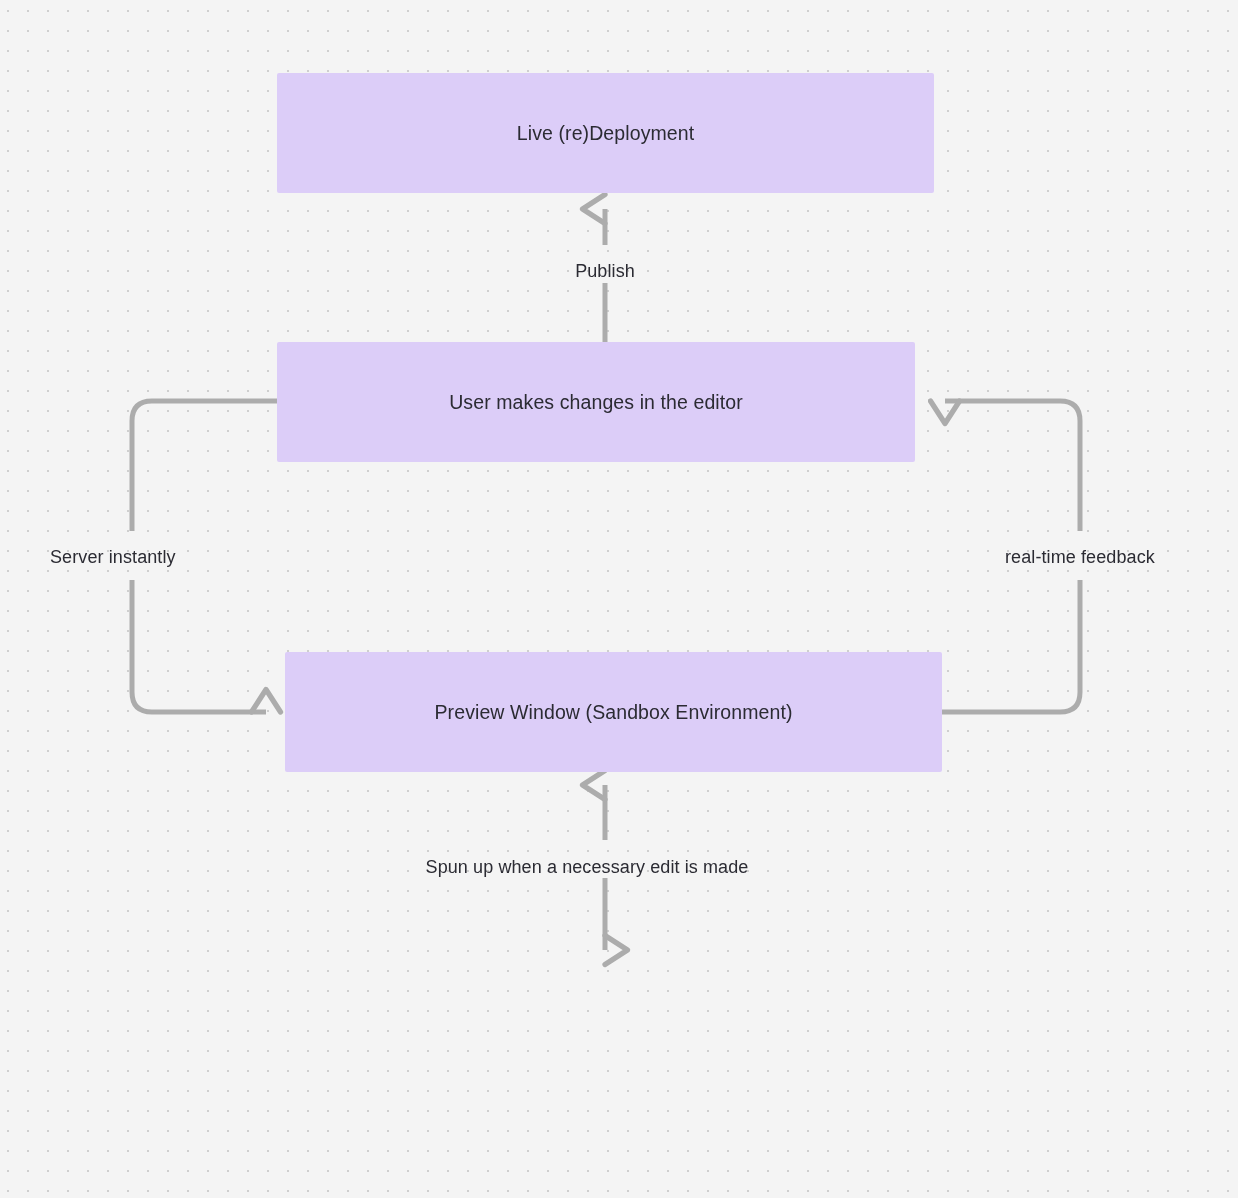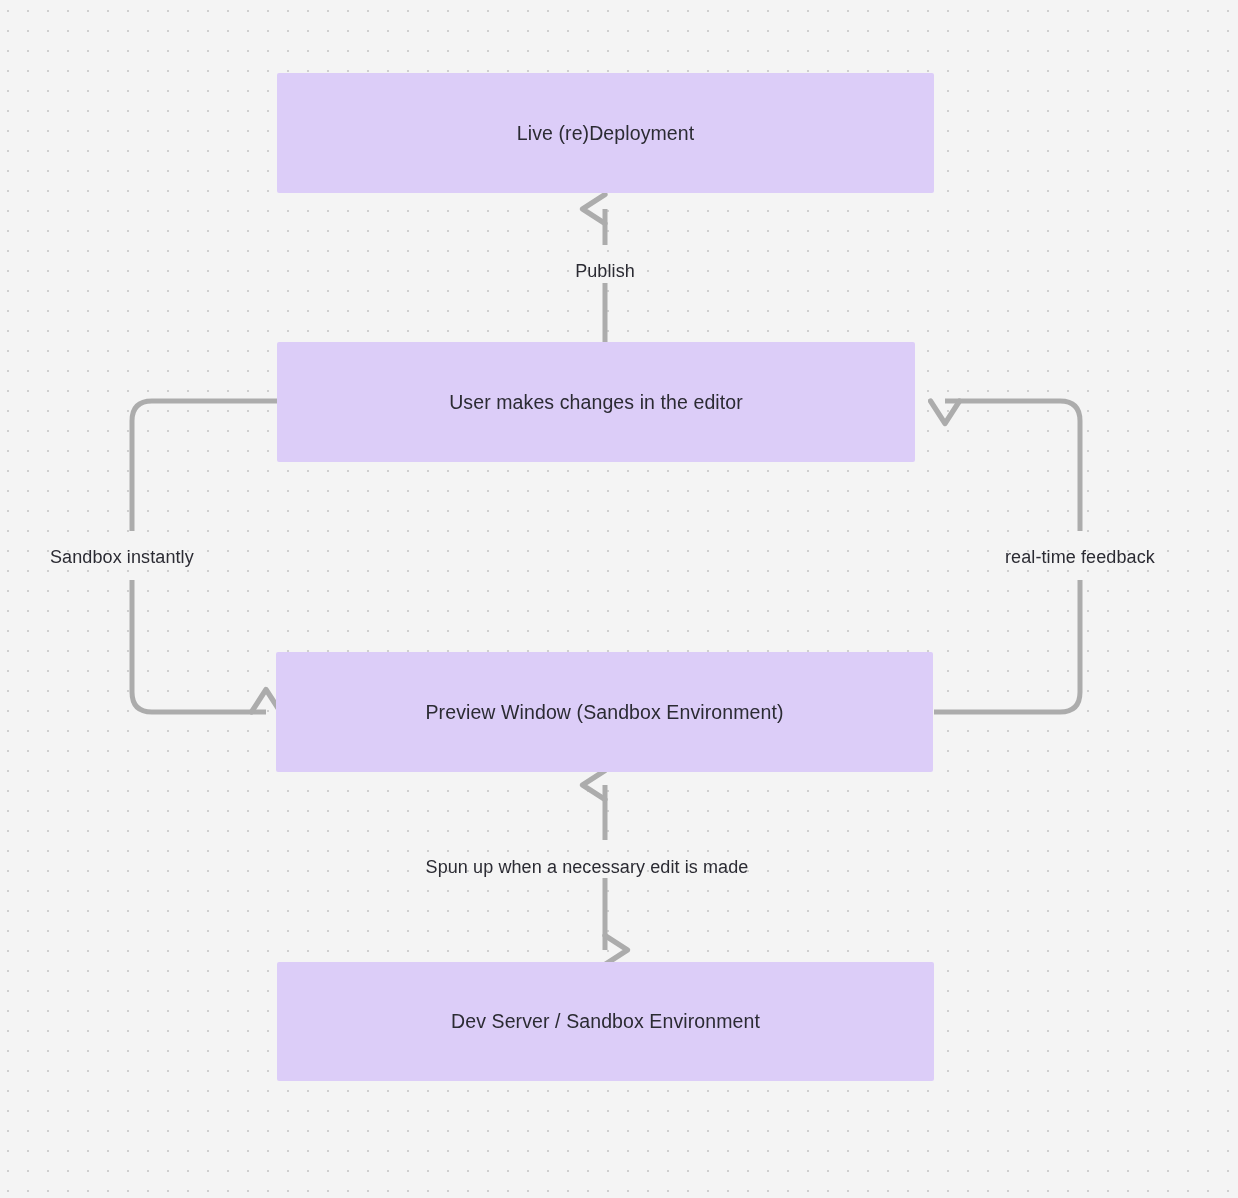--- a/index.html
+++ b/index.html
@@ -97,29 +97,26 @@
   </svg>
 
   <div class="node" style="left:277px; top:73px; width:657px; height:120px;">
     <span class="node-label">Live (re)Deployment</span>
   </div>
 
   <div class="node" style="left:277px; top:342px; width:638px; height:120px;">
     <span class="node-label">User makes changes in the editor</span>
   </div>
 
-  <div class="node" style="left:276px; top:652px; width:657px; height:120px;">
+  <div class="node" style="left:285px; top:652px; width:657px; height:120px;">
     <span class="node-label">Preview Window (Sandbox Environment)</span>
   </div>
 
-  <div class="node" style="left:277px; top:962px; width:657px; height:119px;">
-    <span class="node-label">Dev Server / Sandbox Environment</span>
-  </div>
 
   <div class="edge-label centered" style="left:605px; top:262px;">Publish</div>
 
-  <div class="edge-label" style="left:50px; top:548px;">Sandbox instantly</div>
+  <div class="edge-label" style="left:50px; top:548px;">Server instantly</div>
 
   <div class="edge-label" style="left:988px; top:548px;margin-left:17px;">real-time feedback</div>
 
   <div class="edge-label centered" style="left:587px; top:858px;">Spun up when a necessary edit is made</div>
 
 </div>
 
 </body></html>

